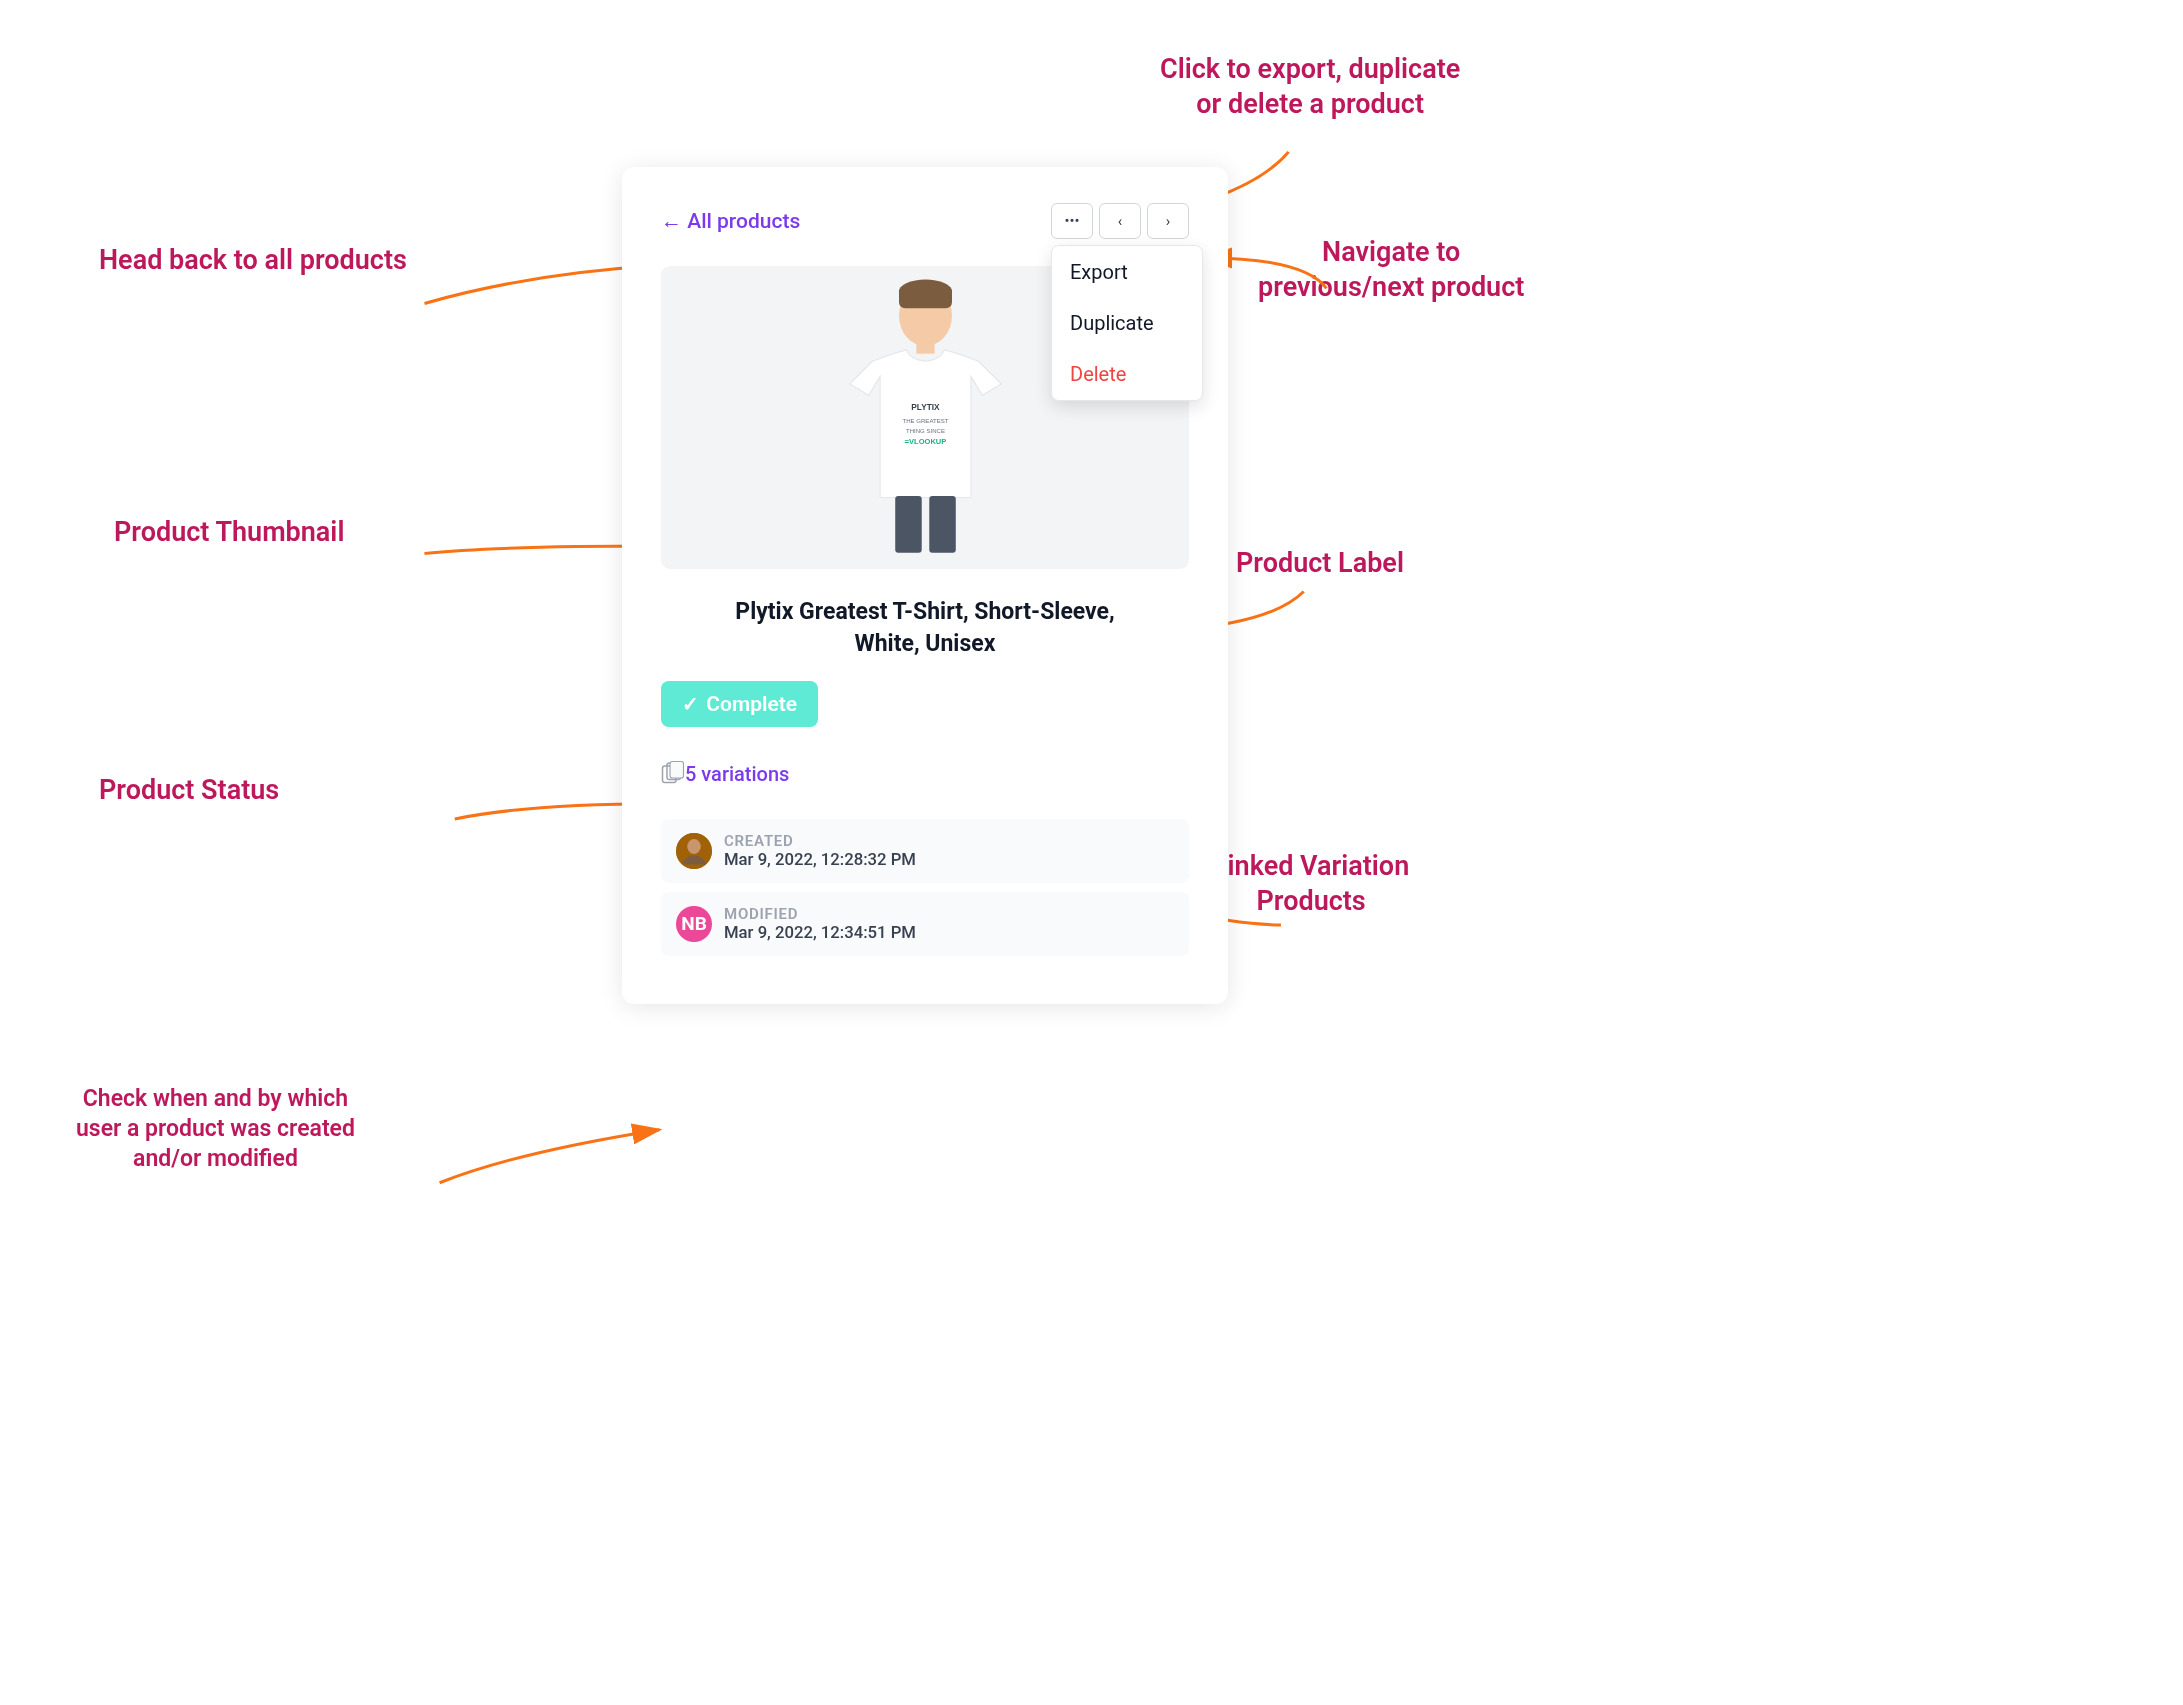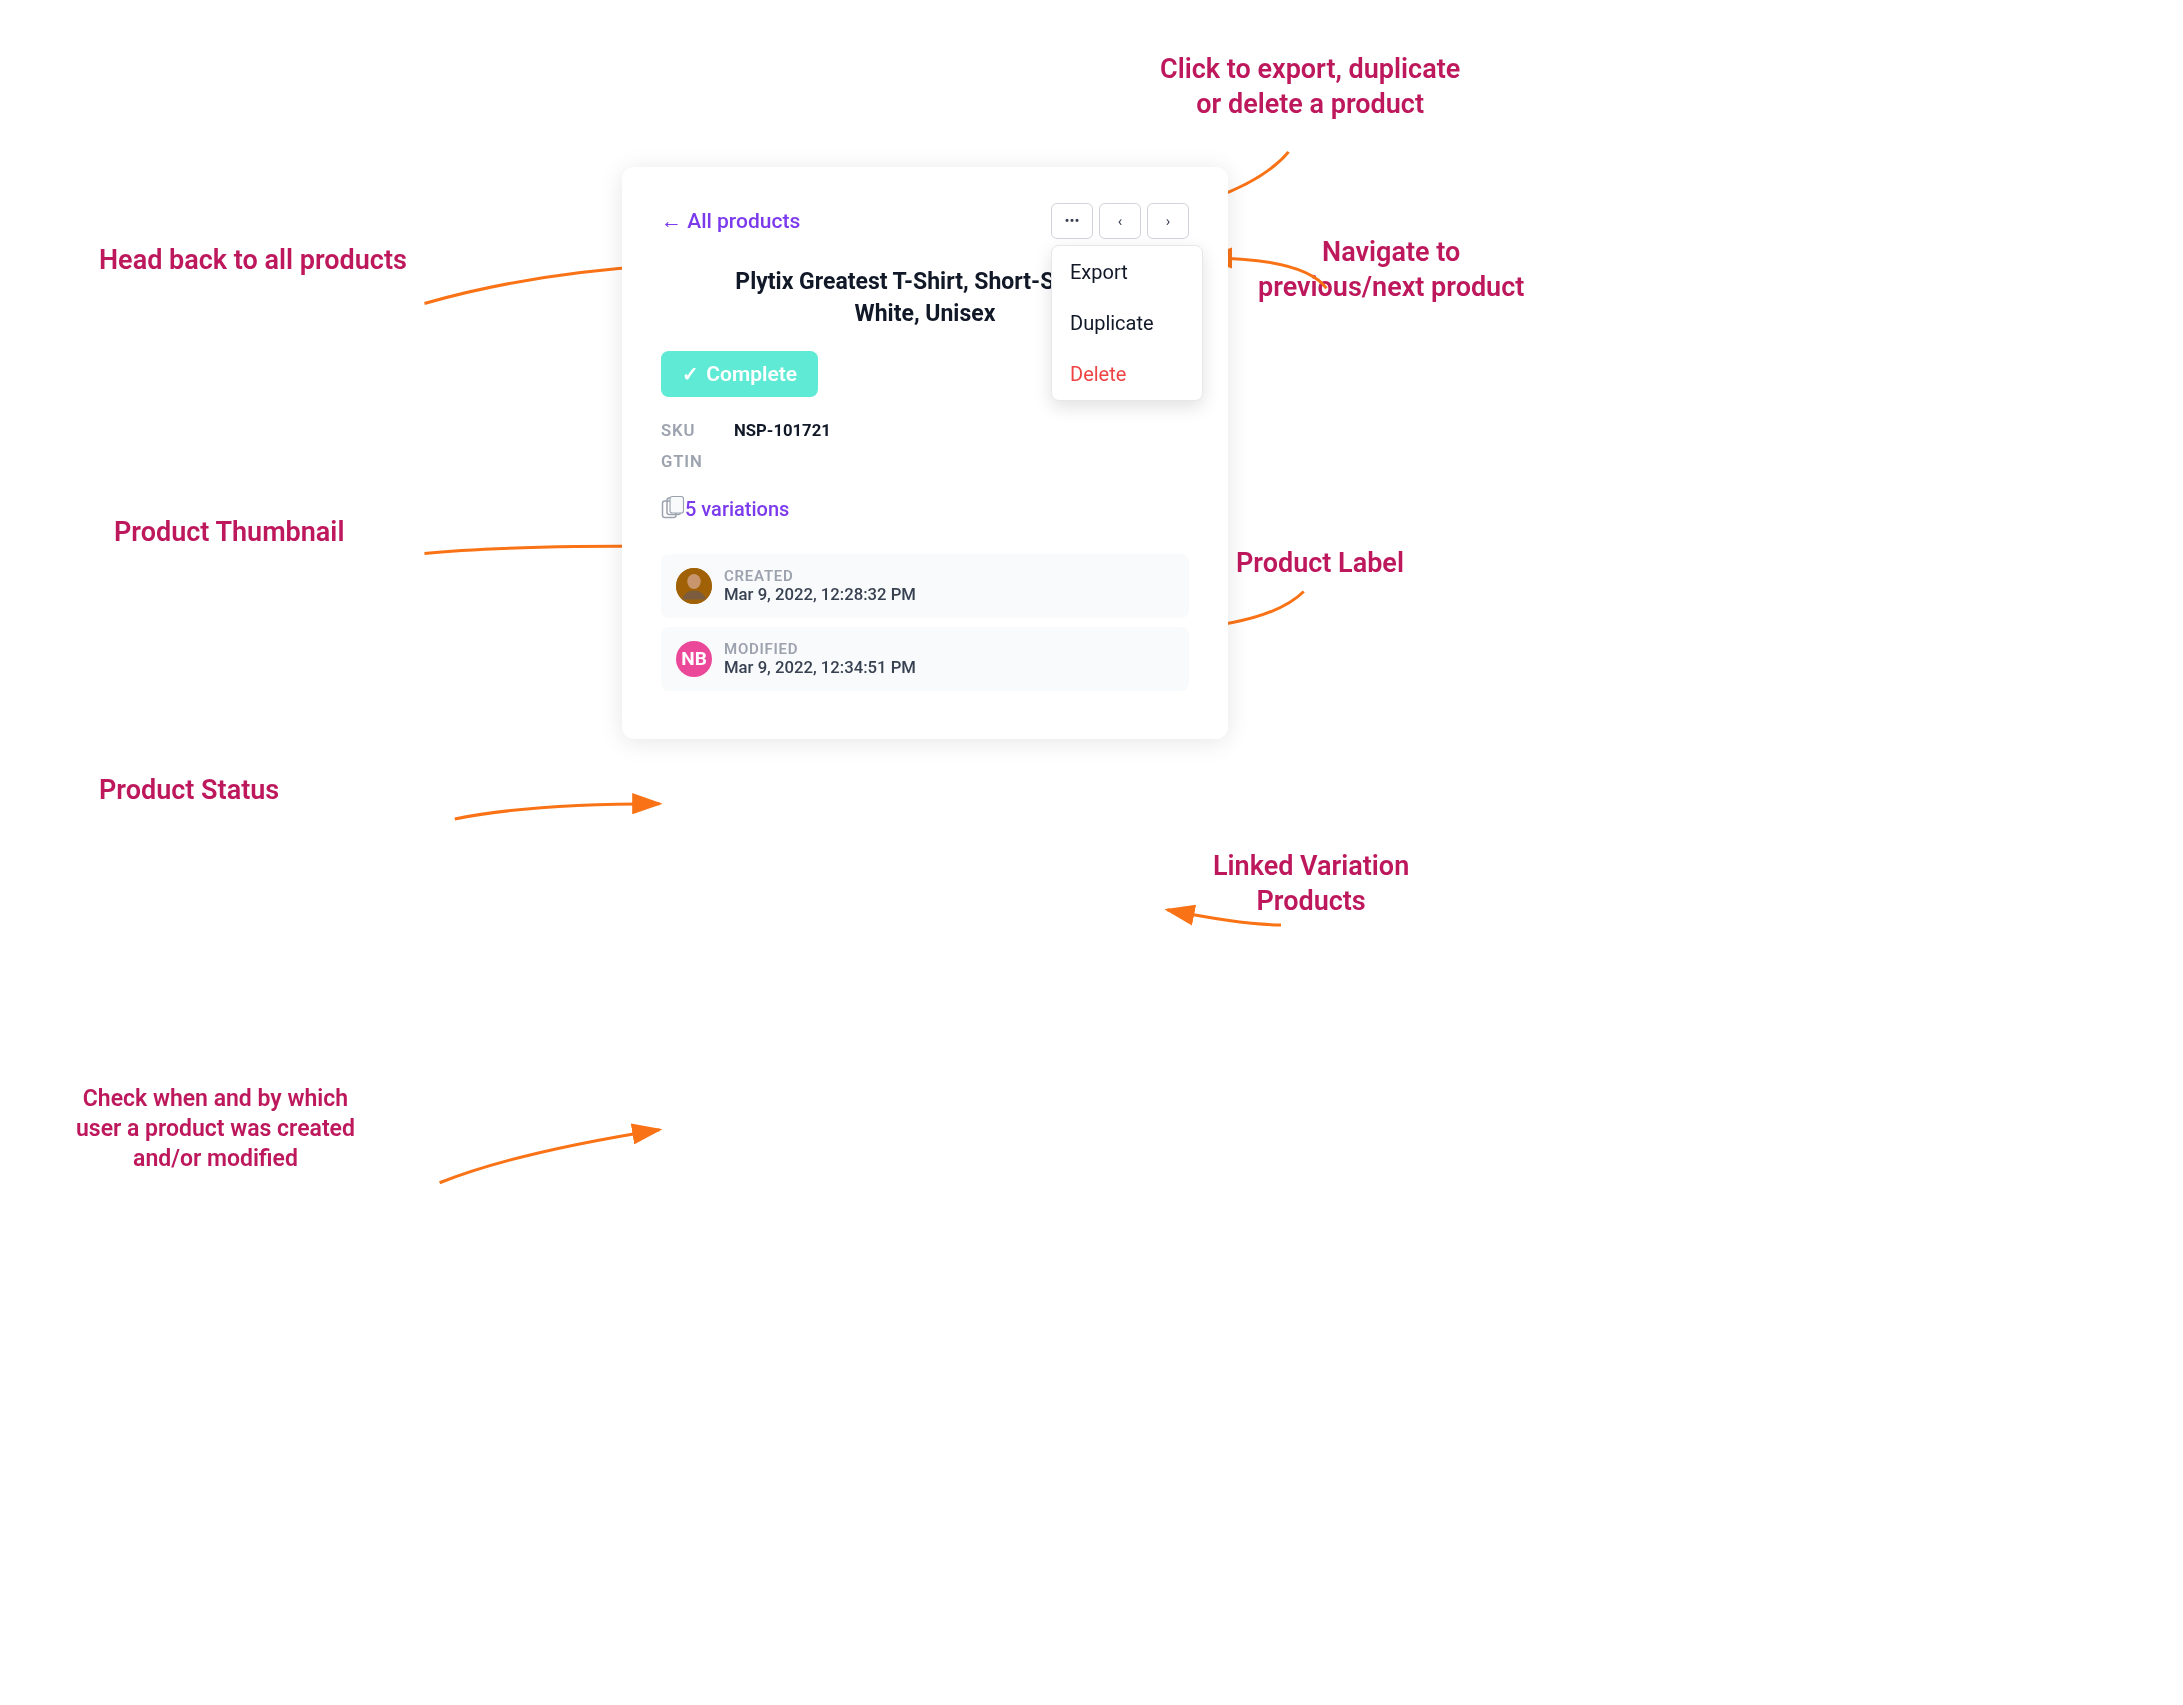--- a/index.html
+++ b/index.html
@@ -336,40 +336,55 @@
       </div>
 
       <div class="dropdown-menu">
         <div class="dropdown-item">Export</div>
         <div class="dropdown-item">Duplicate</div>
         <div class="dropdown-item delete">Delete</div>
       </div>
     </div>
   </div>
 
+  <div class="product-thumbnail">
+
+    <svg width="197" height="280" viewBox="0 0 260 370">
+
+      <ellipse cx="130" cy="50" rx="35" ry="40" fill="#f5cba7"></ellipse>
+
+      <rect x="118" y="80" width="24" height="20" fill="#f5cba7"></rect>
+
+      <path d="M 60 110 L 30 140 L 55 155 L 70 130 L 70 290 L 190 290 L 190 130 L 205 155 L 230 140 L 200 110 Q 175 100 155 95 Q 150 108 130 110 Q 110 108 105 95 Q 85 100 60 110 Z" fill="#ffffff" stroke="#e5e7eb" stroke-width="1.5"></path>
+
+      <text x="130" y="175" text-anchor="middle" font-family="sans-serif" font-size="11" font-weight="700" fill="#374151">PLYTIX</text>
+      <text x="130" y="192" text-anchor="middle" font-family="sans-serif" font-size="8" fill="#6b7280">THE GREATEST</text>
+      <text x="130" y="205" text-anchor="middle" font-family="sans-serif" font-size="8" fill="#6b7280">THING SINCE</text>
+      <text x="130" y="220" text-anchor="middle" font-family="sans-serif" font-size="10" font-weight="700" fill="#10b981">=VLOOKUP</text>
+
+      <path d="M 60 110 L 30 140 L 55 155 L 70 130" fill="#ffffff" stroke="#e5e7eb" stroke-width="1.5"></path>
+      <path d="M 200 110 L 230 140 L 205 155 L 190 130" fill="#ffffff" stroke="#e5e7eb" stroke-width="1.5"></path>
+
+      <rect x="90" y="288" width="35" height="75" rx="4" fill="#4b5563"></rect>
+      <rect x="135" y="288" width="35" height="75" rx="4" fill="#4b5563"></rect>
+
+      <ellipse cx="130" cy="18" rx="35" ry="16" fill="#7c5c3e"></ellipse>
+      <rect x="95" y="10" width="70" height="30" rx="8" fill="#7c5c3e"></rect>
+    </svg>
+  </div>
 
   <div class="product-name">Plytix Greatest T-Shirt, Short-Sleeve,<br>White, Unisex</div>
 
   <div>
     <span class="status-badge">
       <span class="check-icon">✓</span>
       <span>Complete</span>
     </span>
   </div>
 
-  <div class="meta-section">
-    <div class="meta-row">
-      <span class="meta-label">SKU</span>
-      <span class="meta-value">NSP-101721</span>
-    </div>
-    <div class="meta-row">
-      <span class="meta-label">GTIN</span>
-      <span class="meta-value"></span>
-    </div>
-  </div>
 
   <div class="variations-row">
     <span class="variations-icon">
       <svg width="24" height="24" viewBox="0 0 32 32" fill="none">
         <rect x="2" y="8" width="18" height="22" rx="3" stroke="#9ca3af" stroke-width="2" fill="none"></rect>
         <rect x="8" y="4" width="18" height="22" rx="3" stroke="#9ca3af" stroke-width="2" fill="none"></rect>
         <rect x="12" y="2" width="18" height="22" rx="3" stroke="#9ca3af" stroke-width="1.5" fill="#f9fafb"></rect>
       </svg>
     </span>
     <a class="variations-link">5 variations</a>

